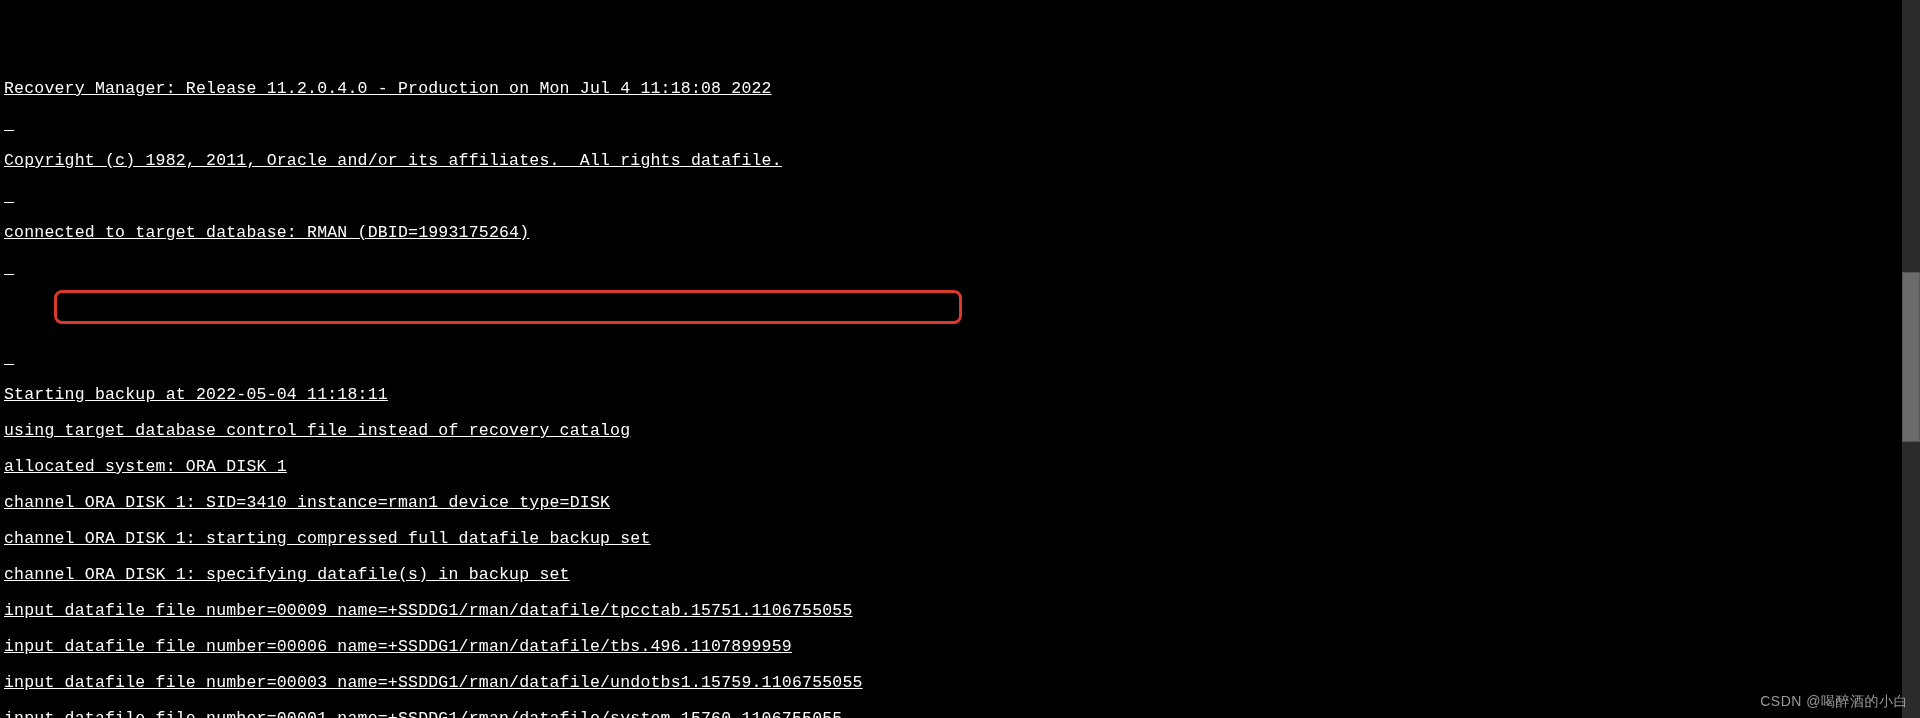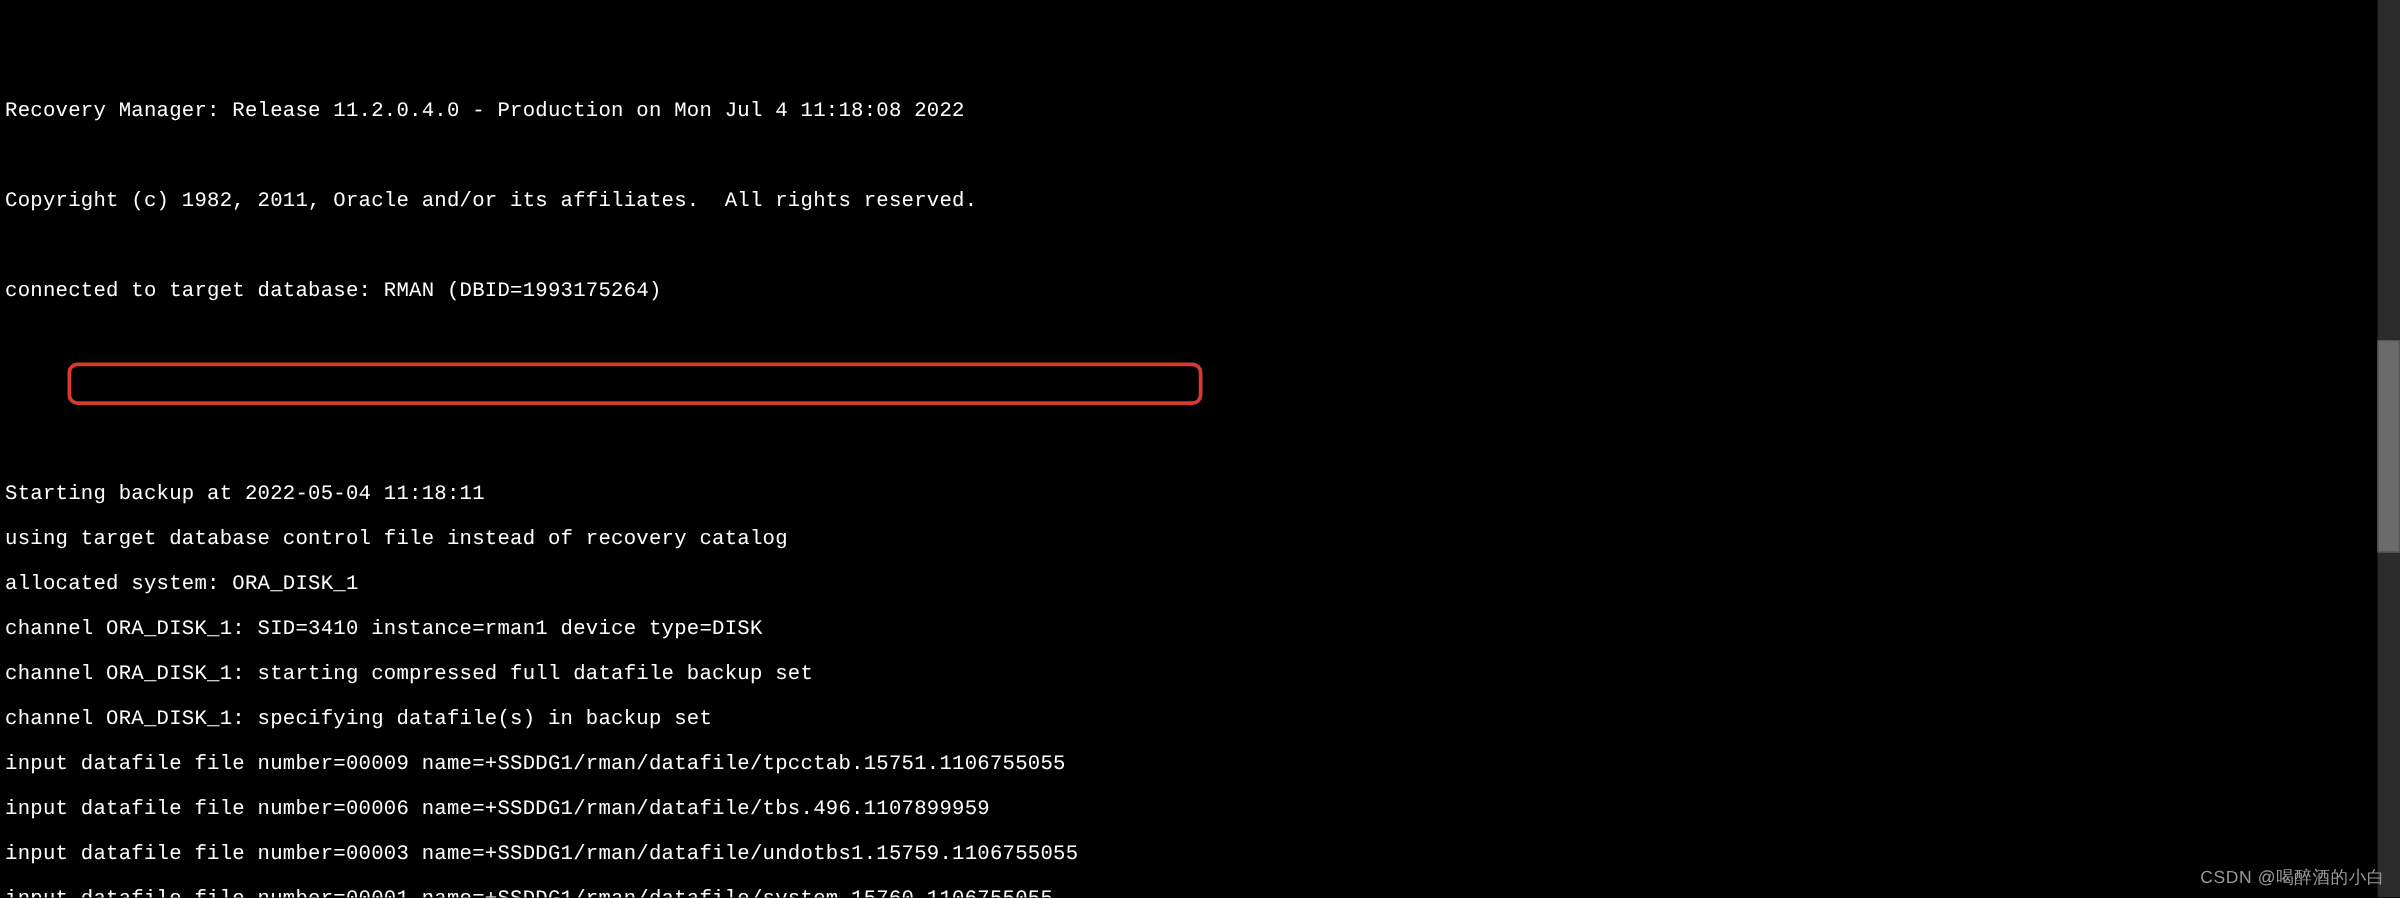--- a/index.html
+++ b/index.html
@@ -17,20 +17,21 @@
       padding: 8px 4px;
       white-space: pre;
       width: 1920px;
       height: 718px;
       overflow: hidden;
       position: relative;
     }
     .line {
       display: block;
       min-height: 18px;
+      text-decoration: underline;
     }
     .prompt-wrapper {
       position: relative;
       display: block;
       height: 36px;
     }
     .prompt-text {
       position: relative;
       z-index: 2;
     }
@@ -72,21 +73,21 @@
       border: 1px solid #555;
     }
   </style>
 </head>
 <body>
 
 
 
 <span class="line">Recovery Manager: Release 11.2.0.4.0 - Production on Mon Jul 4 11:18:08 2022</span>
 <span class="line"> </span>
-<span class="line">Copyright (c) 1982, 2011, Oracle and/or its affiliates.  All rights reserved.</span>
+<span class="line">Copyright (c) 1982, 2011, Oracle and/or its affiliates.  All rights datafile.</span>
 <span class="line"> </span>
 <span class="line">connected to target database: RMAN (DBID=1993175264)</span>
 <span class="line"> </span>
 <div class="prompt-wrapper">
   <div class="highlight-box"></div>
 </div>
 <span class="line"> </span>
 <span class="line">Starting backup at 2022-05-04 11:18:11</span>
 <span class="line">using target database control file instead of recovery catalog</span>
 <span class="line">allocated system: ORA_DISK_1</span>

